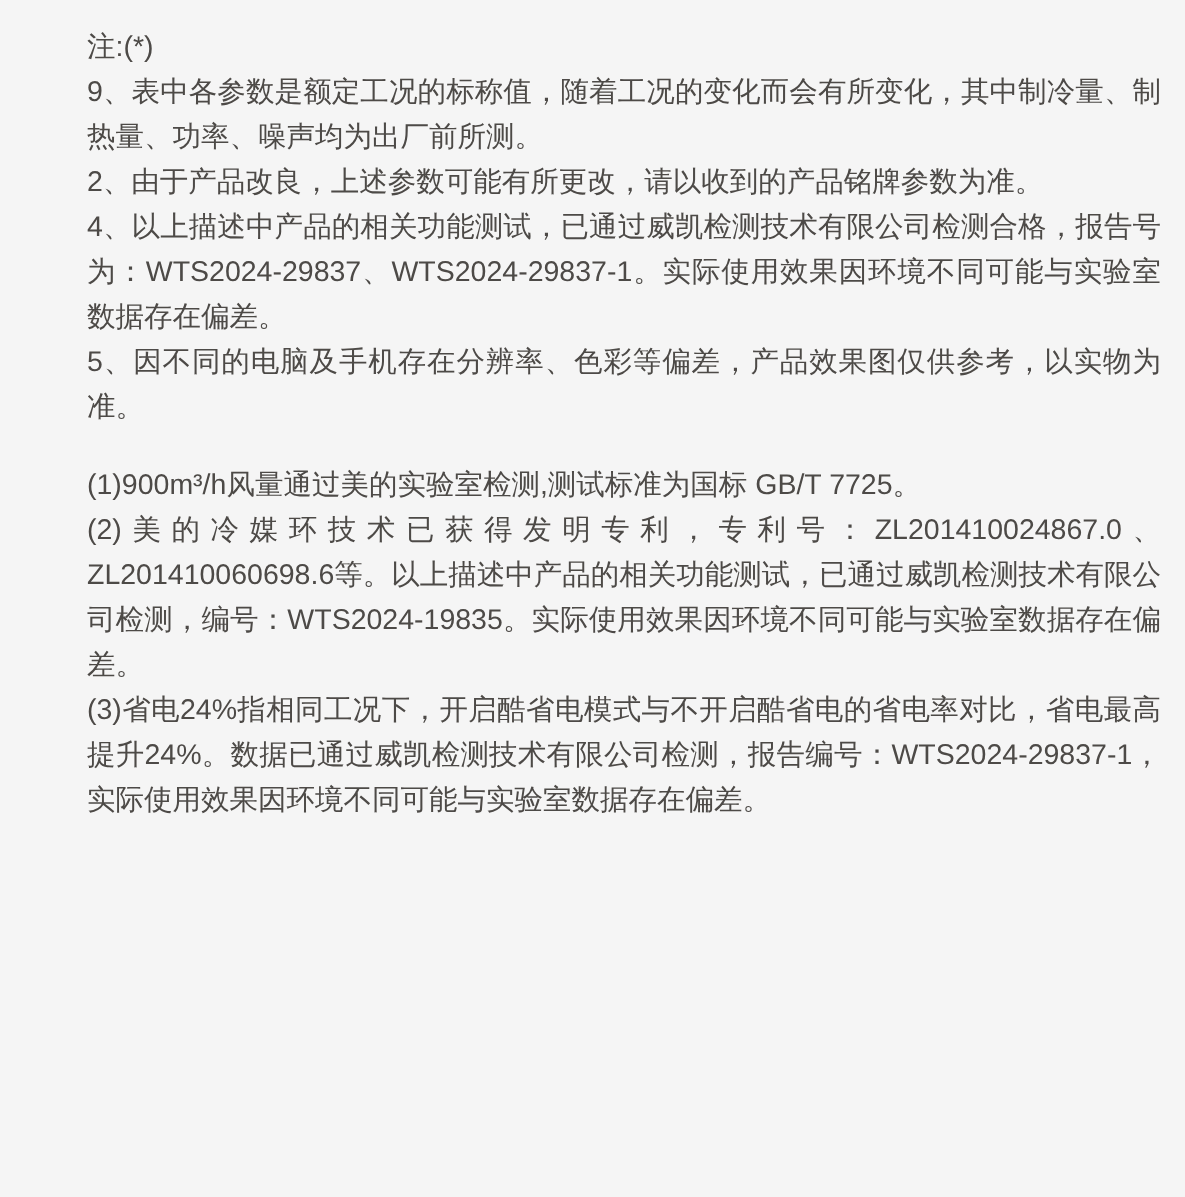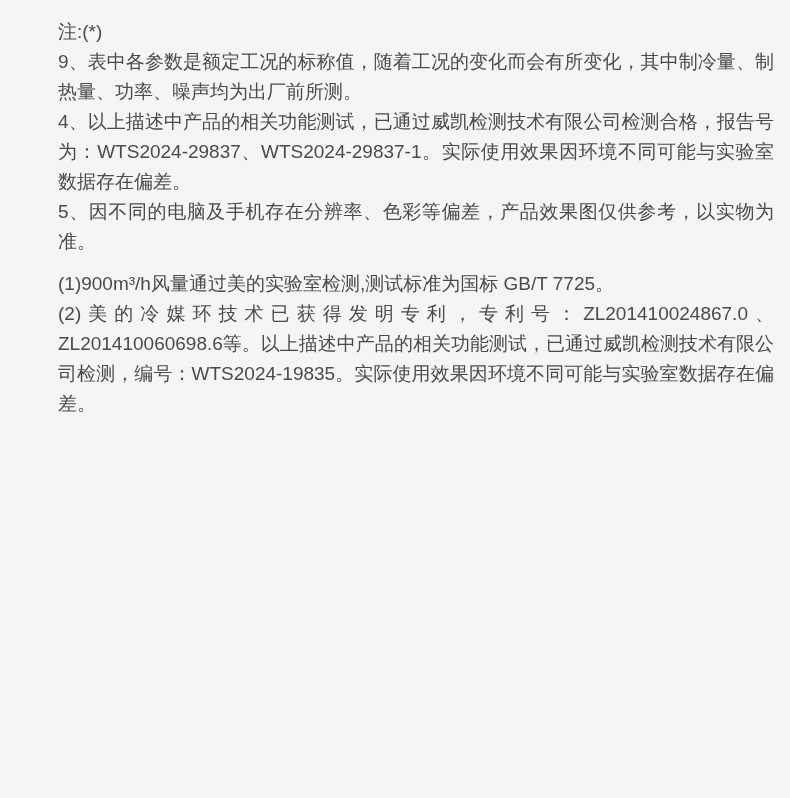--- a/index.html
+++ b/index.html
@@ -23,33 +23,35 @@
     font-size: 19px;
     line-height: 30px;
   }
   .para {
     margin: 0;
     text-align: justify;
     text-justify: inter-character;
     overflow-wrap: break-word;
   }
   .footnotes {
-    margin-top: 12px; 
+    margin-top: 22px; 
   }
 </style>
 </head>
 <body>
 
 <div class="page">
 
   <section class="notes">
     <p class="para">注:(*)</p>
     <p class="para">9、表中各参数是额定工况的标称值，随着工况的变化而会有所变化，其中制冷量、制热量、功率、噪声均为出厂前所测。</p>
+    <p class="para">2、由于产品改良，上述参数可能有所更改，请以收到的产品铭牌参数为准。</p>
     <p class="para">4、以上描述中产品的相关功能测试，已通过威凯检测技术有限公司检测合格，报告号为：WTS2024-29837、WTS2024-29837-1。实际使用效果因环境不同可能与实验室数据存在偏差。</p>
     <p class="para">5、因不同的电脑及手机存在分辨率、色彩等偏差，产品效果图仅供参考，以实物为准。</p>
   </section>
 
   <section class="footnotes">
     <p class="para">(1)900m³/h风量通过美的实验室检测,测试标准为国标 GB/T 7725。</p>
     <p class="para">(2)美的冷媒环技术已获得发明专利，专利号：ZL201410024867.0、ZL201410060698.6等。以上描述中产品的相关功能测试，已通过威凯检测技术有限公司检测，编号：WTS2024-19835。实际使用效果因环境不同可能与实验室数据存在偏差。</p>
+    <p class="para">(3)省电24%指相同工况下，开启酷省电模式与不开启酷省电的省电率对比，省电最高提升24%。数据已通过威凯检测技术有限公司检测，报告编号：WTS2024-29837-1，实际使用效果因环境不同可能与实验室数据存在偏差。</p>
   </section>
 
 </div>
 
 </body></html>

